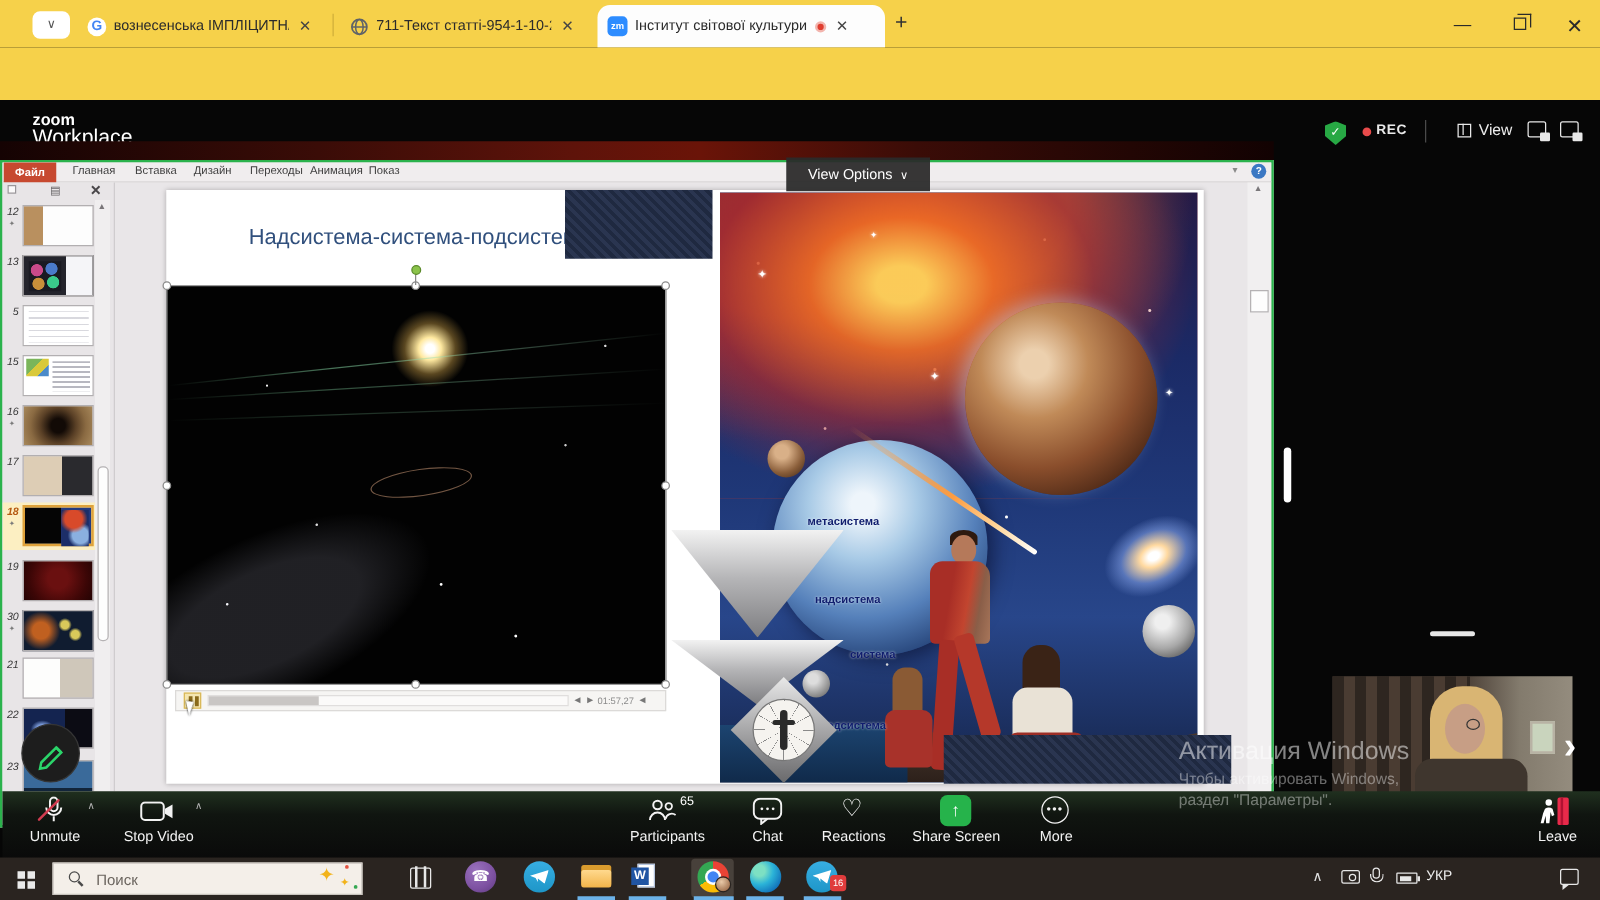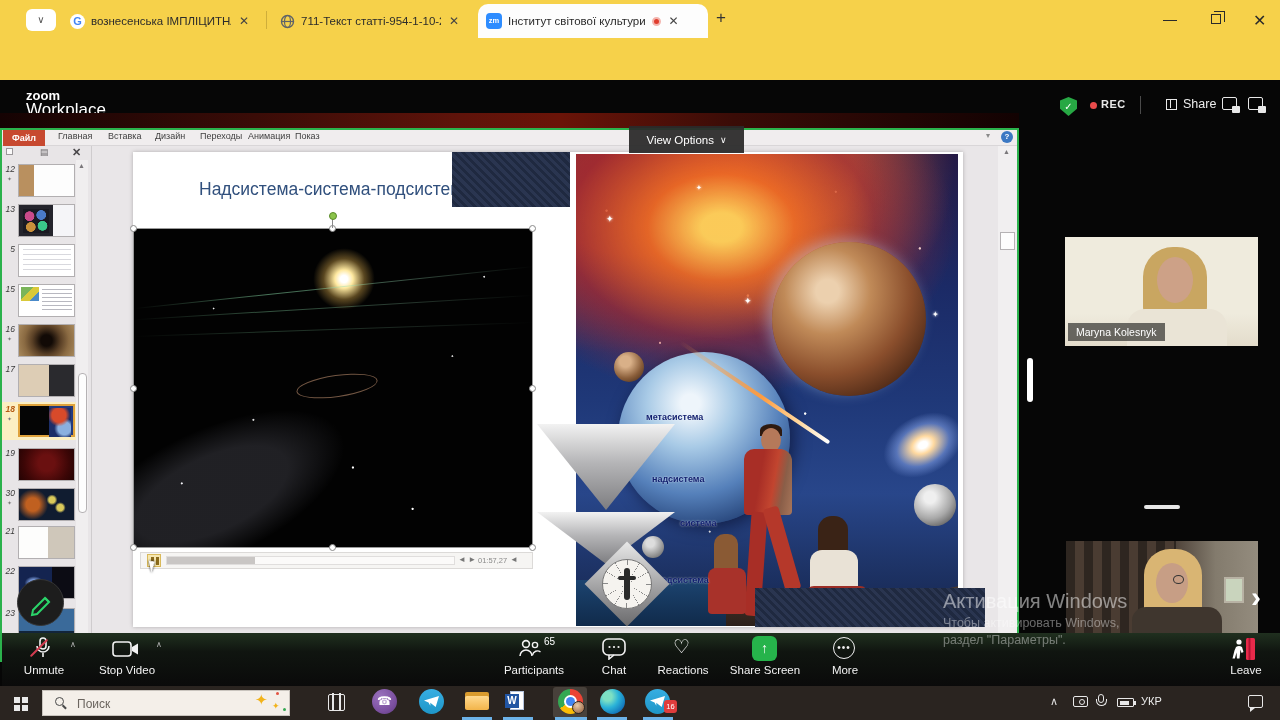--- a/index.html
+++ b/index.html
@@ -349,21 +349,21 @@
   <div class="abs zoomapp"></div>
   <div class="abs zlogo1">zoom</div>
   <div class="abs zlogo2">Workplace</div>
   <div class="abs redband"></div>
 
   <div class="abs shield">✓</div>
   <div class="abs recdot"></div>
   <div class="abs reclbl">REC</div>
   <div class="abs topsep"></div>
   <div class="abs gridic"></div>
-  <div class="abs viewlbl">Share</div>
+  <div class="abs viewlbl">View</div>
   <div class="abs popic" style="left:1222px;"></div>
   <div class="abs popic" style="left:1248px;"></div>
 
   <div class="abs share"></div>
 
   <div class="abs ribbon"></div>
   <div class="abs rtab-file">Файл</div>
   <div class="abs rtab" style="left:58px;">Главная</div>
   <div class="abs rtab" style="left:108px;">Вставка</div>
   <div class="abs rtab" style="left:155px;">Дизайн</div>
@@ -512,26 +512,20 @@
 
   <div class="abs pptlane"></div>
   <div class="abs pptlane-up">▲</div>
   <div class="abs pptlane-th"></div>
 
   <div class="abs viewopts">
     <span>View Options</span>
     <span style="font-size:9px;">∨</span>
   </div>
 
-  <div class="abs tile1">
-    <div class="t1-hair"></div>
-    <div class="t1-face"></div>
-    <div class="t1-body"></div>
-    <div class="nametag">Maryna Kolesnyk</div>
-  </div>
   <div class="abs side-scroll"></div>
   <div class="abs side-handle"></div>
   <div class="abs tile2">
     <div class="t2-curtain"></div>
     <div class="t2-frame"></div>
     <div class="t2-hair"></div>
     <div class="t2-face"></div>
     <div class="t2-glass2"></div>
     <div class="t2-body"></div>
   </div>

